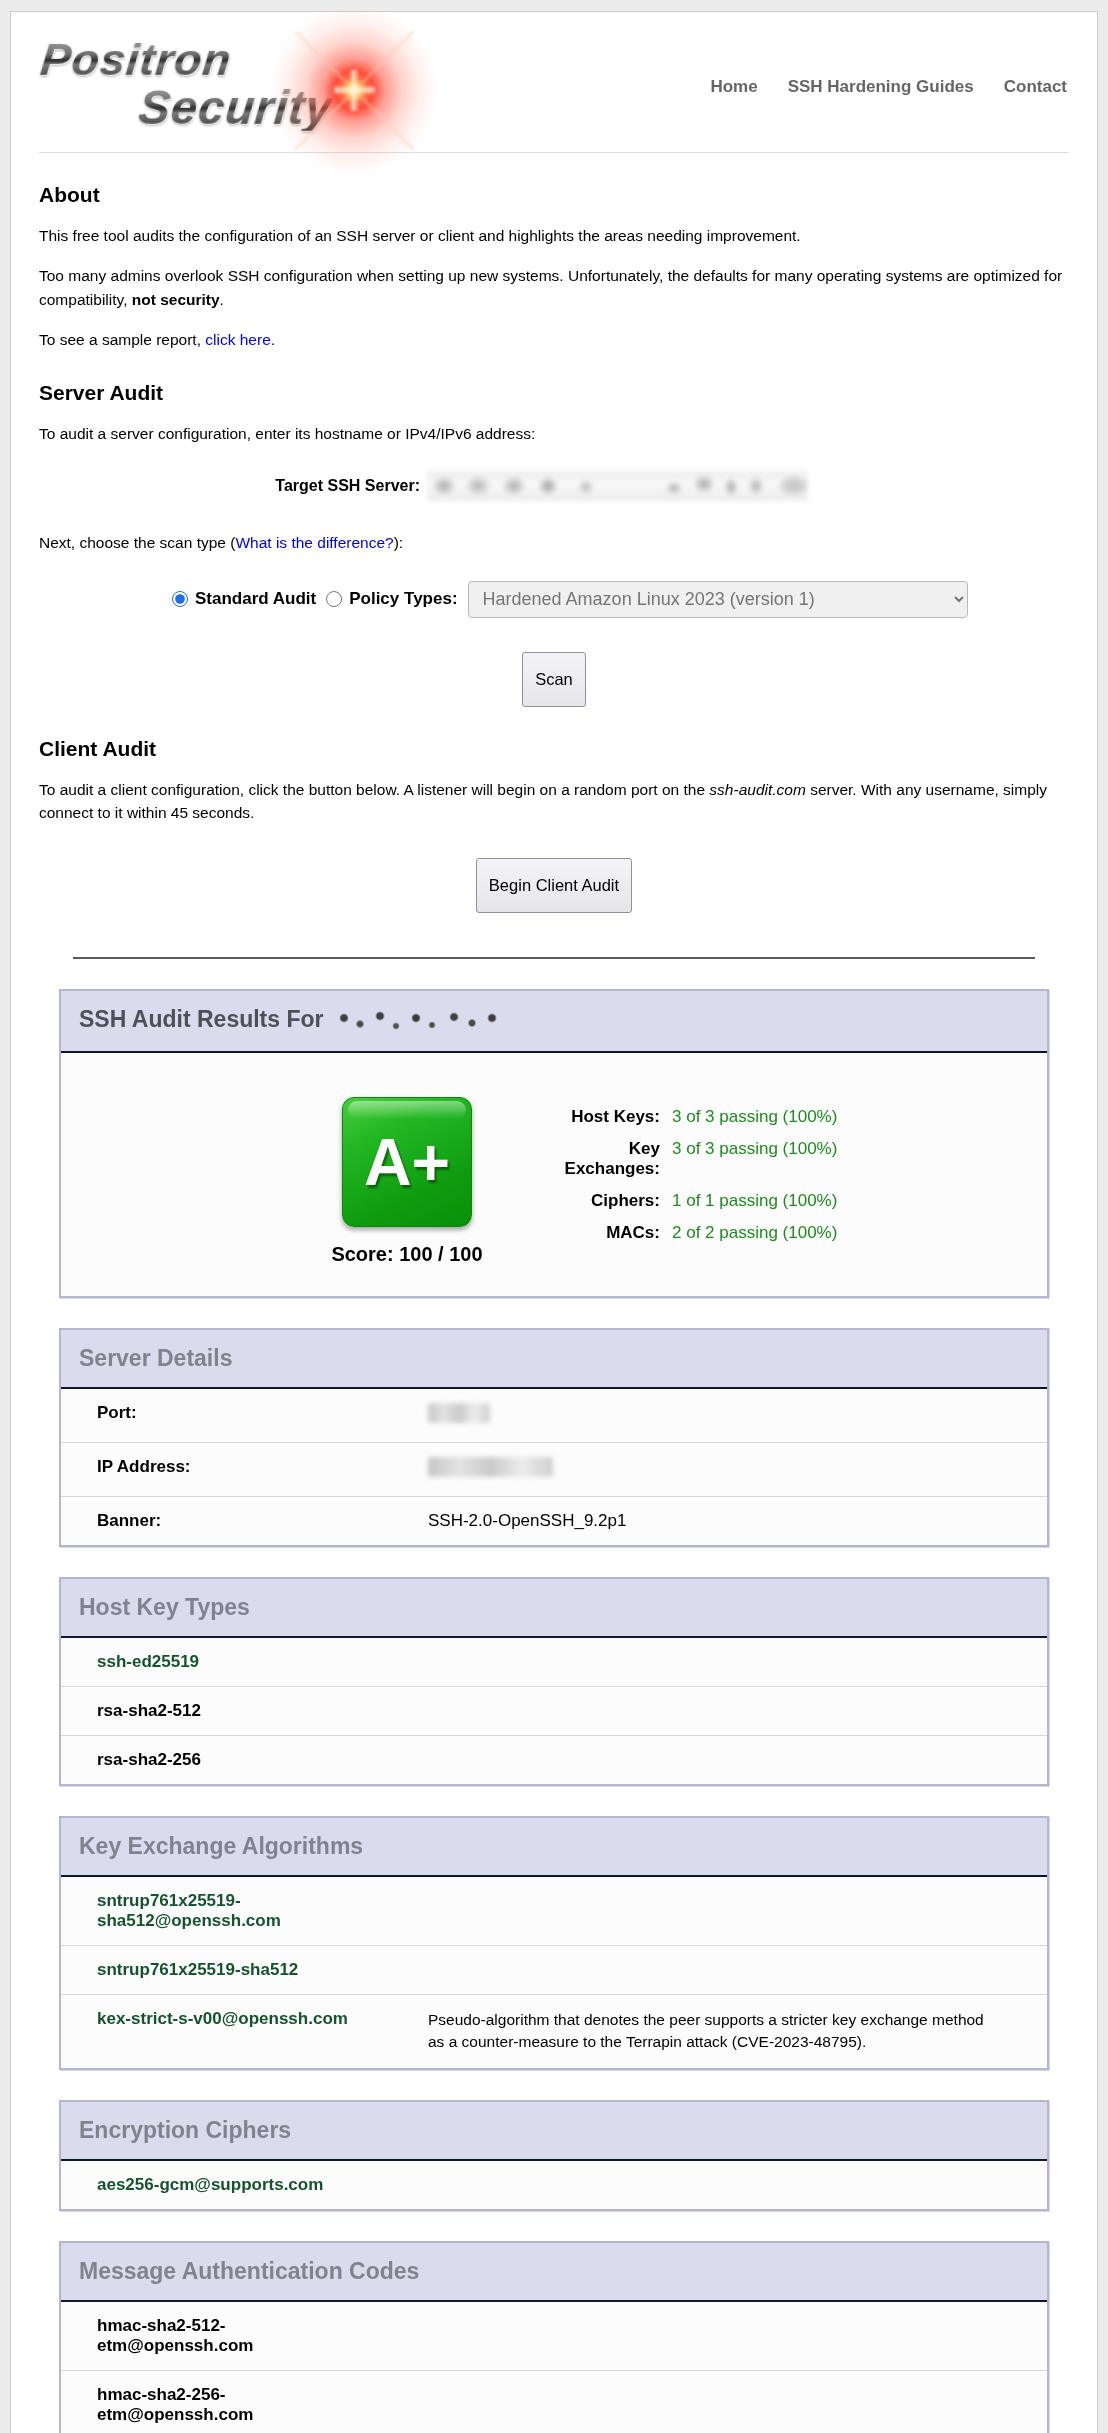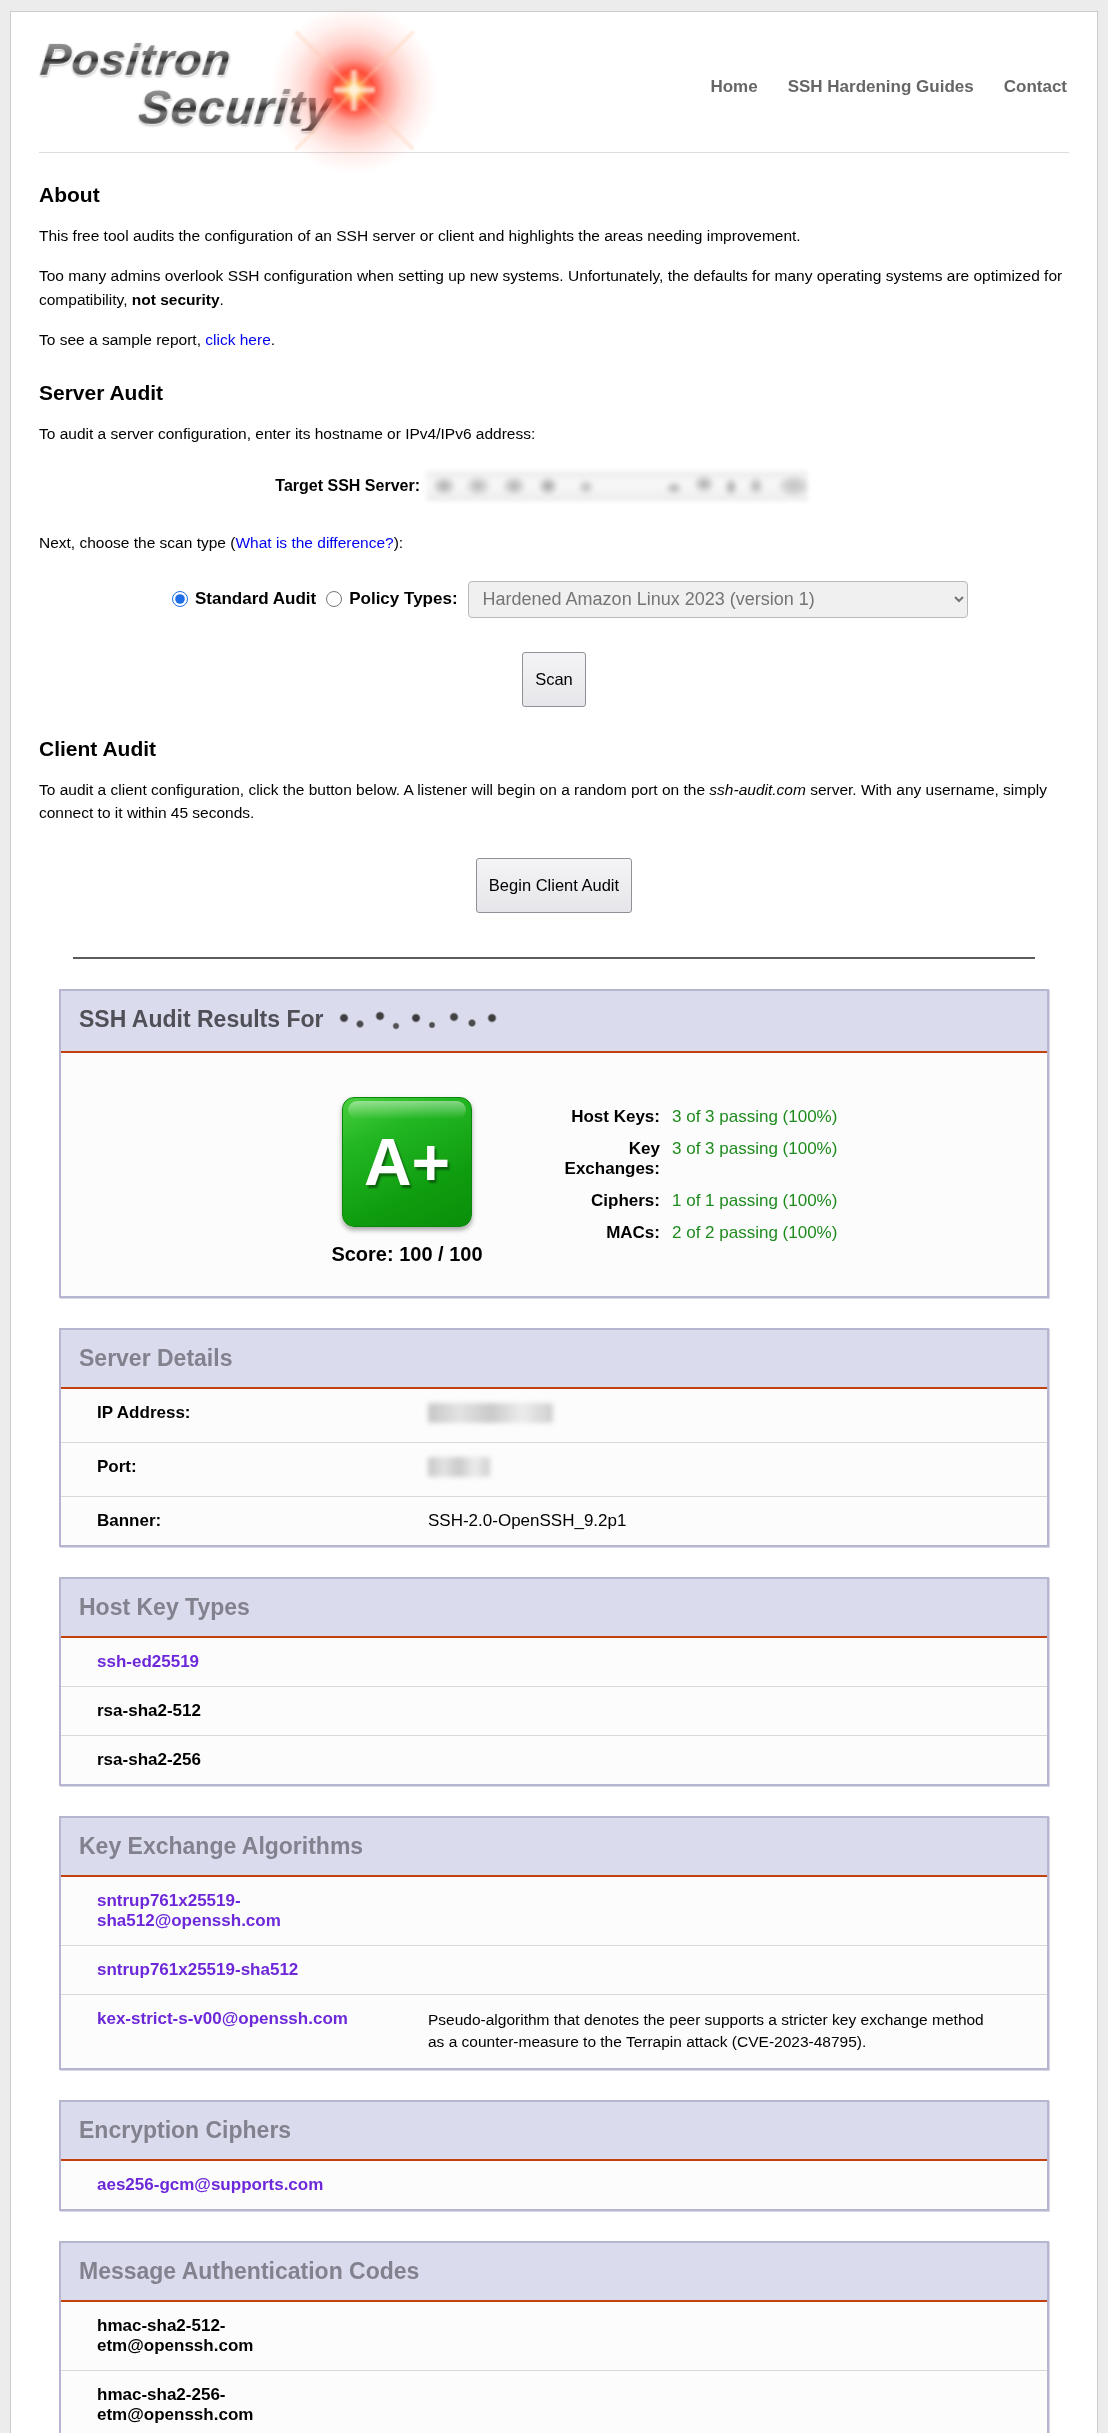--- a/index.html
+++ b/index.html
@@ -65,21 +65,21 @@
     background: #f0f0f0; border: 1px solid #b9b9b9; border-radius: 4px; padding: 0 10px; }
   .btn-row { text-align: center; margin: 34px 0 14px; }
   .ui-btn { font-family: "Liberation Sans", sans-serif; font-size: 16.5px; color: #000;
     background: linear-gradient(#f4f4f6, #e6e6ea); border: 1px solid #909098; border-radius: 3px;
     padding: 17px 12px; cursor: pointer; }
   .results-divider { border: none; border-top: 2px solid #5c5c5c; margin: 44px 34px 12px; }
 
   
   .panel { border: 2px solid #b6b6d0; margin: 30px 20px; background: #fcfcfc; box-shadow: 1px 1px 0 #d8d8e4; }
   .panel-header { background: #dbdbee; padding: 15px 18px; font-size: 23px; font-weight: bold; color: #82828f;
-    border-bottom: 2px solid #c2410c; }
+    border-bottom: 2px solid #0f172a; }
   .panel-header.dark { color: #4f4f57; }
   .redact-scribble { display: inline-block; vertical-align: middle; width: 168px; height: 30px; margin-left: 12px; filter: blur(0.5px);
     background:
       radial-gradient(circle 7px at 8px 12px,  #3e3e3e 40%, transparent 70%),
       radial-gradient(circle 6px at 24px 18px, #4a4a4a 40%, transparent 72%),
       radial-gradient(circle 7px at 44px 10px, #404040 42%, transparent 70%),
       radial-gradient(circle 5px at 60px 20px, #555 45%, transparent 75%),
       radial-gradient(circle 7px at 80px 12px, #3b3b3b 40%, transparent 70%),
       radial-gradient(circle 5px at 96px 19px, #4d4d4d 42%, transparent 74%),
       radial-gradient(circle 7px at 118px 11px,#424242 40%, transparent 70%),
@@ -104,21 +104,21 @@
 
   .t-row { display: flex; padding: 14px 0; border-bottom: 1px solid #d8d8d8; background: #fcfcfc; font-size: 17px; }
   .t-row:last-child { border-bottom: none; }
   .t-label { flex: 0 0 367px; padding-left: 36px; font-weight: bold; }
   .t-value { font-weight: normal; }
   .redact-sm { display: inline-block; height: 20px; border-radius: 3px; filter: blur(2.5px);
     background: linear-gradient(90deg, #c6c6c6, #e3e3e3 25%, #cacaca 50%, #ececec 75%, #cfcfcf); }
   .redact-ip { width: 125px; } .redact-port { width: 62px; }
   .algo-name { flex: 0 0 306px; padding-left: 36px; font-weight: bold; overflow-wrap: normal; word-break: normal; }
   .algo-desc { flex: 1 1 auto; padding-left: 61px; padding-right: 40px; max-width: 660px; font-size: 15.5px; line-height: 1.45; }
-  .pass { color: #6d28d9; }
+  .pass { color: #14532d; }
 </style>
 </head>
 <body>
 
 <div class="page">
   <div class="main-card">
 
     <header>
       <div class="logo">
         <div class="logo-line l1">Positron</div>
@@ -200,28 +200,28 @@
               <span class="stat-label">MACs:</span>
               <span class="stat-value">2 of 2 passing (100%)</span>
             </div>
           </div>
         </div>
       </section>
 
       <section class="panel">
         <div class="panel-header">Server Details</div>
         <div class="t-row">
+          <span class="t-label">Port:</span>
+          <span class="t-value"><span class="redact-sm redact-port"></span></span>
+        </div>
+        <div class="t-row">
           <span class="t-label">IP Address:</span>
           <span class="t-value"><span class="redact-sm redact-ip"></span></span>
         </div>
         <div class="t-row">
-          <span class="t-label">Port:</span>
-          <span class="t-value"><span class="redact-sm redact-port"></span></span>
-        </div>
-        <div class="t-row">
           <span class="t-label">Banner:</span>
           <span class="t-value">SSH-2.0-OpenSSH_9.2p1</span>
         </div>
       </section>
 
       <section class="panel">
         <div class="panel-header">Host Key Types</div>
         <div class="t-row">
           <span class="algo-name pass">ssh-ed25519</span>
         </div>

